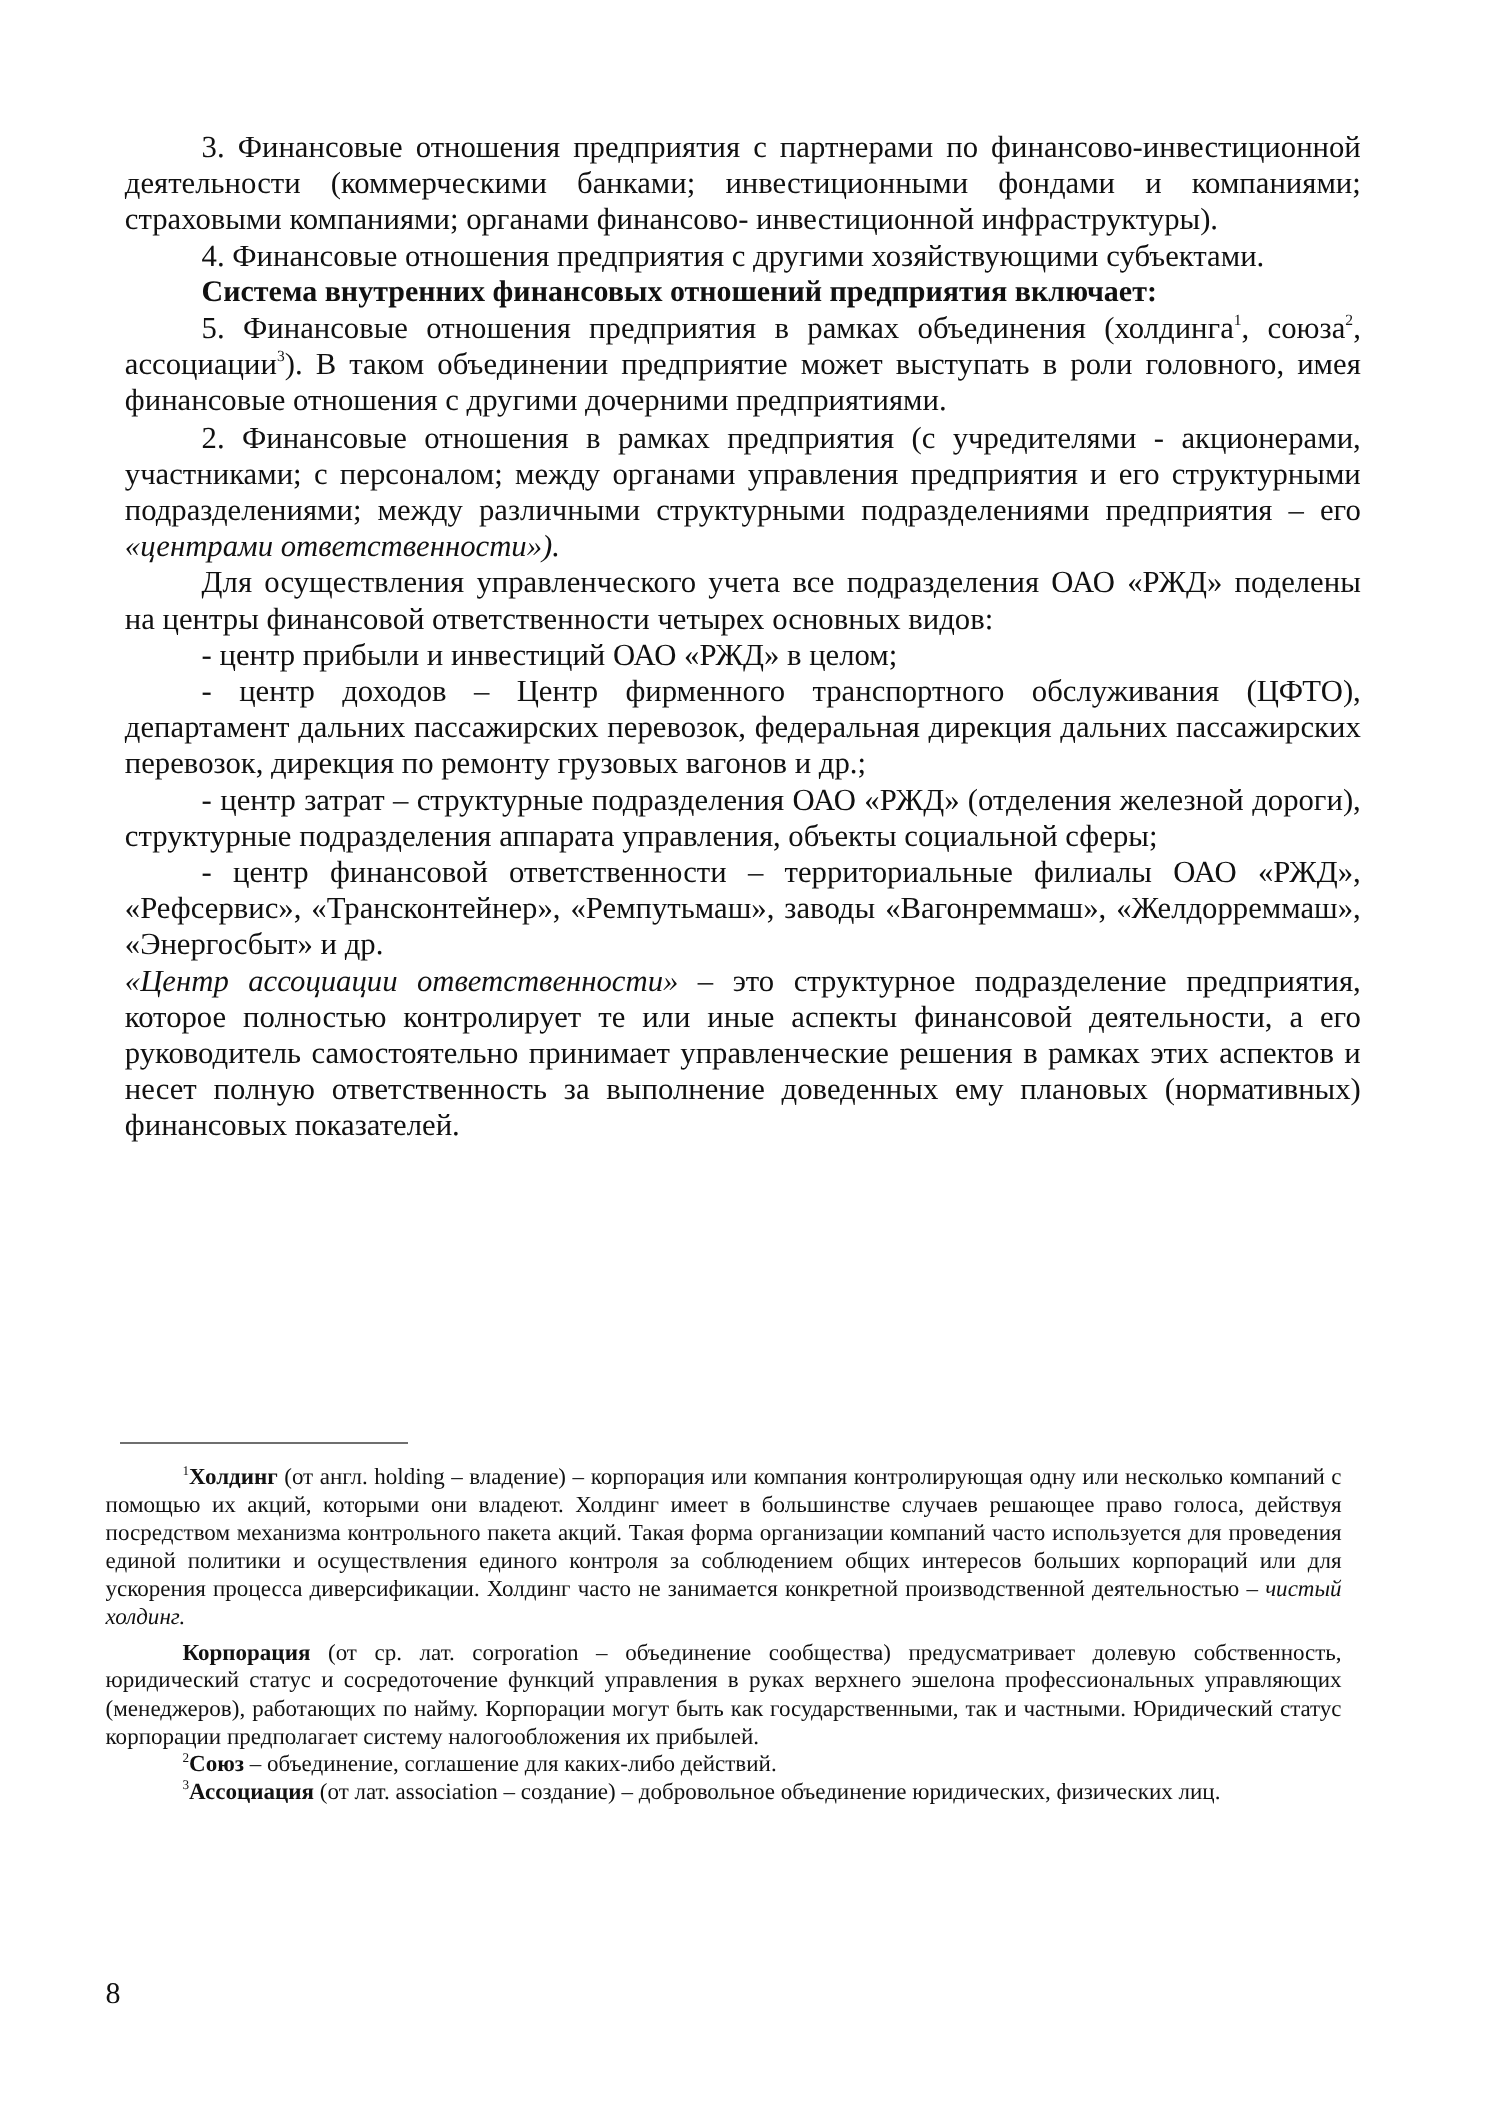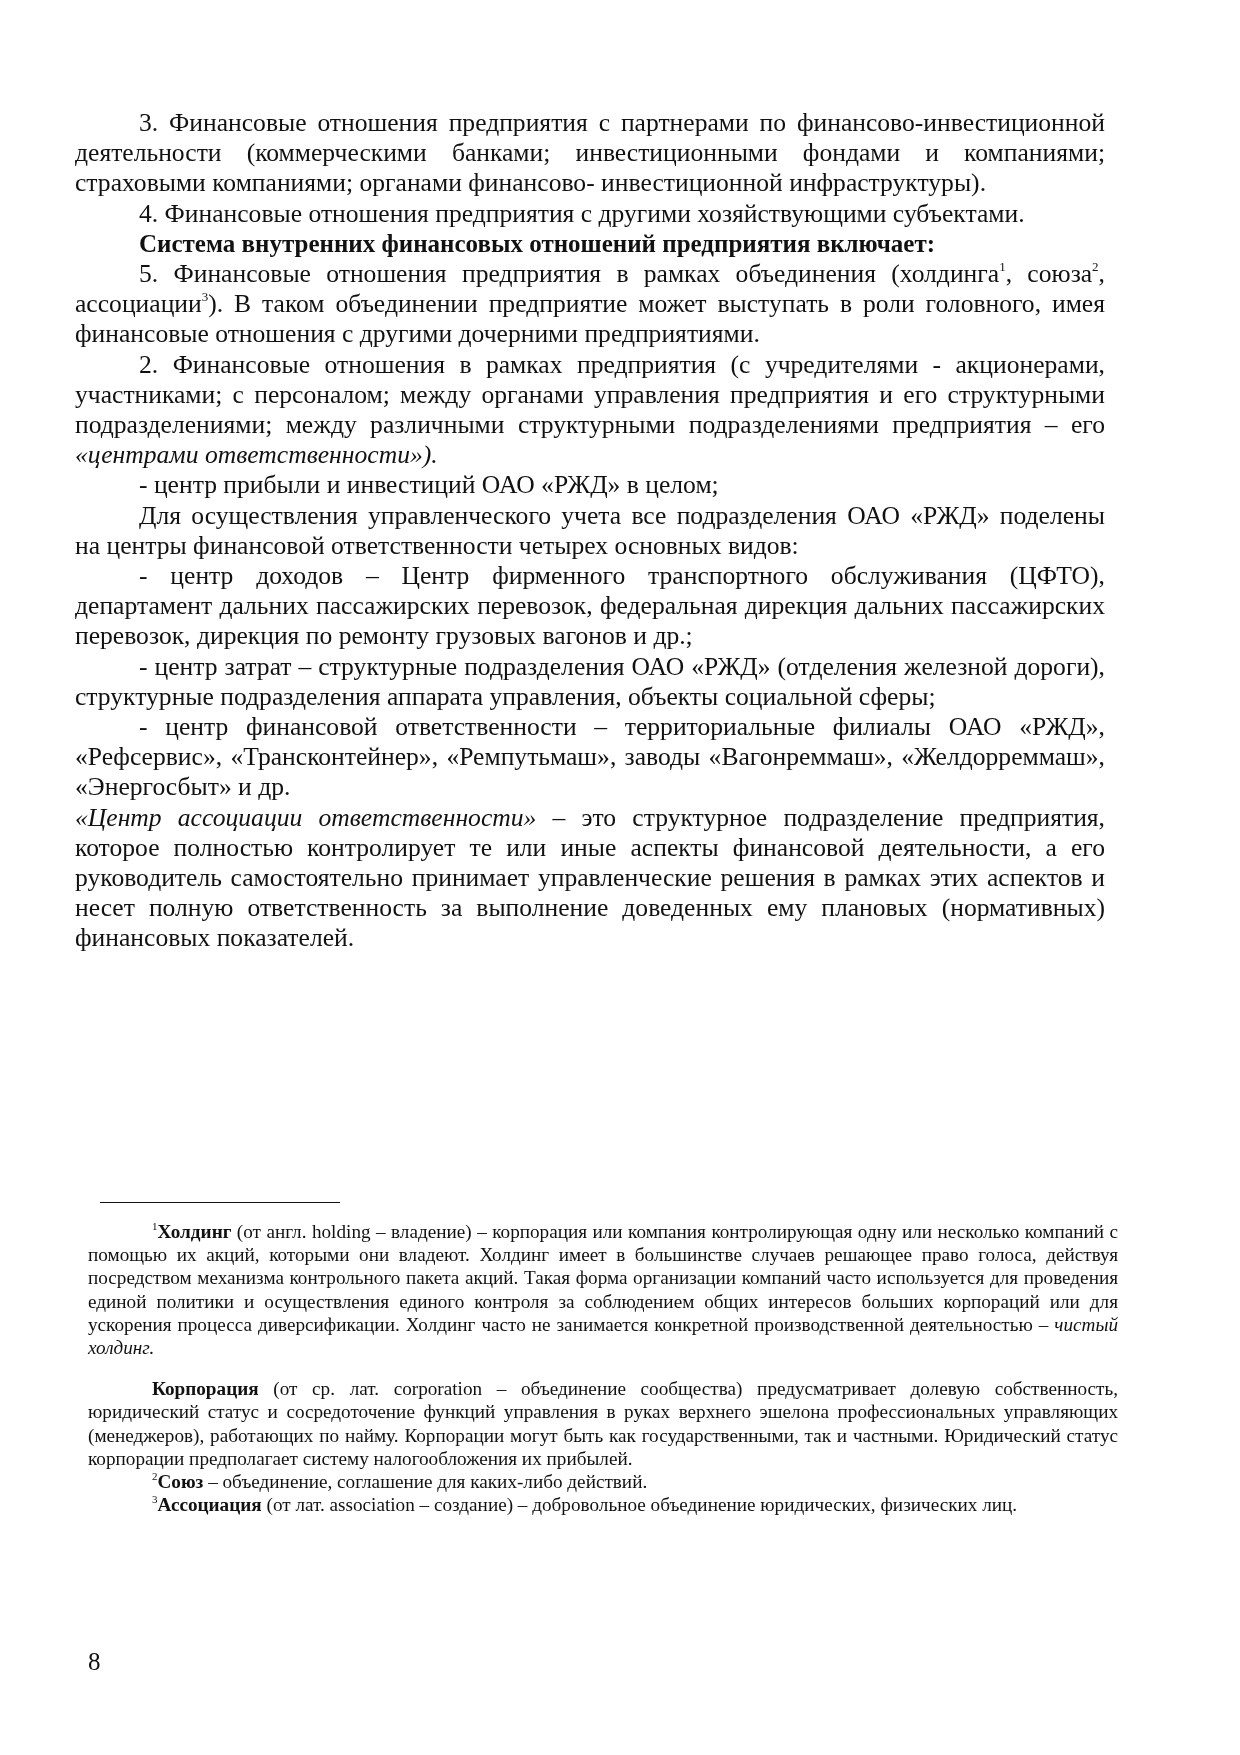--- a/index.html
+++ b/index.html
@@ -1,43 +1,43 @@
 <!DOCTYPE html>
 <html><head>
 <meta charset="utf-8">
 <style>
   html, body { margin: 0; padding: 0; background: #ffffff; }
   body { width: 1240px; height: 1755px; position: relative; overflow: hidden;
          font-family: "Liberation Serif", "DejaVu Serif", serif; color: #111; }
-  .page { position: absolute; left: 75px; top: 108px; width: 1030px; font-family: Liberation Serif, serif; }
+  .page { position: absolute; left: 104px; top: 108px; width: 1030px; font-family: Liberation Serif, serif; }
   .p { font-size: 25.6px; line-height: 30.2px; text-align: justify; margin: 0; }
   .indent { text-indent: 64px; }
   .noindent { text-indent: 0; }
   .heading { font-weight: bold; text-indent: 64px; font-size: 25px; line-height: 30.2px; margin: 0; }
   sup { font-size: 13px; line-height: 0; vertical-align: 11px; }
   i { font-style: italic; }
   b { font-weight: bold; }
   .sep { position: absolute; left: 100px; top: 1202px; width: 240px; height: 0; border-top: 1.4px solid #111; }
   .footnotes { position: absolute; left: 88px; top: 1220px; width: 1030px; }
   .fn { font-size: 19.2px; line-height: 23.2px; text-align: justify; margin: 0; text-indent: 64px; }
   .fn sup { font-size: 11px; vertical-align: 8px; }
-  .fn-gap { margin-top: 18px; }
+  .fn-gap { margin-top: 7px; }
   .pagenum { position: absolute; left: 88px; top: 1648px; font-size: 25px; }
 </style>
 </head>
 <body>
 
 <div class="page">
   <p class="p indent">3. Финансовые отношения предприятия с партнерами по финансово-инвестиционной деятельности (коммерческими банками; инвестиционными фондами и компаниями; страховыми компаниями; органами финансово- инвестиционной инфраструктуры).</p>
   <p class="p indent">4. Финансовые отношения предприятия с другими хозяйствующими субъектами.</p>
   <p class="heading">Система внутренних финансовых отношений предприятия включает:</p>
   <p class="p indent"><span>5. Финансовые отношения предприятия в рамках объединения (холдинга</span><sup>1</sup><span>, союза</span><sup>2</sup><span>, ассоциации</span><sup>3</sup><span>). В таком объединении предприятие может выступать в роли головного, имея финансовые отношения с другими дочерними предприятиями.</span></p>
   <p class="p indent"><span>2. Финансовые отношения в рамках  предприятия (с учредителями - акционерами, участниками; с персоналом; между органами управления предприятия и его структурными подразделениями; между различными структурными подразделениями предприятия – его </span><i>«центрами ответственности»).</i></p>
+  <p class="p indent">Для осуществления управленческого учета все подразделения ОАО «РЖД» поделены на центры финансовой ответственности четырех основных видов:</p>
   <p class="p indent">- центр прибыли и инвестиций ОАО «РЖД» в целом;</p>
-  <p class="p indent">Для осуществления управленческого учета все подразделения ОАО «РЖД» поделены на центры финансовой ответственности четырех основных видов:</p>
   <p class="p indent">- центр доходов – Центр фирменного транспортного обслуживания (ЦФТО), департамент дальних пассажирских перевозок, федеральная дирекция дальних пассажирских перевозок, дирекция по ремонту грузовых вагонов и др.;</p>
   <p class="p indent">- центр затрат – структурные подразделения ОАО «РЖД» (отделения железной дороги), структурные подразделения аппарата управления, объекты социальной сферы;</p>
   <p class="p indent">- центр финансовой ответственности – территориальные филиалы ОАО «РЖД», «Рефсервис», «Трансконтейнер», «Ремпутьмаш», заводы «Вагонреммаш», «Желдорреммаш», «Энергосбыт» и др.</p>
   <p class="p noindent"><i>«Центр ассоциации ответственности»</i><span> – это структурное подразделение предприятия, которое полностью контролирует те или иные аспекты финансовой деятельности, а его руководитель самостоятельно принимает управленческие решения в рамках этих аспектов и несет полную ответственность за выполнение доведенных ему плановых (нормативных) финансовых показателей.</span></p>
 </div>
 
 <div class="sep"></div>
 
 <div class="footnotes">
   <p class="fn"><sup>1</sup><b>Холдинг</b><span> (от англ. holding – владение) – корпорация или компания контролирующая одну или несколько компаний с помощью их акций, которыми они владеют. Холдинг имеет в большинстве случаев решающее право голоса, действуя посредством механизма контрольного пакета акций. Такая форма организации компаний часто используется для проведения единой политики и осуществления единого контроля за соблюдением общих интересов больших корпораций или для ускорения процесса диверсификации. Холдинг часто не занимается конкретной производственной деятельностью – </span><i>чистый холдинг.</i></p>

